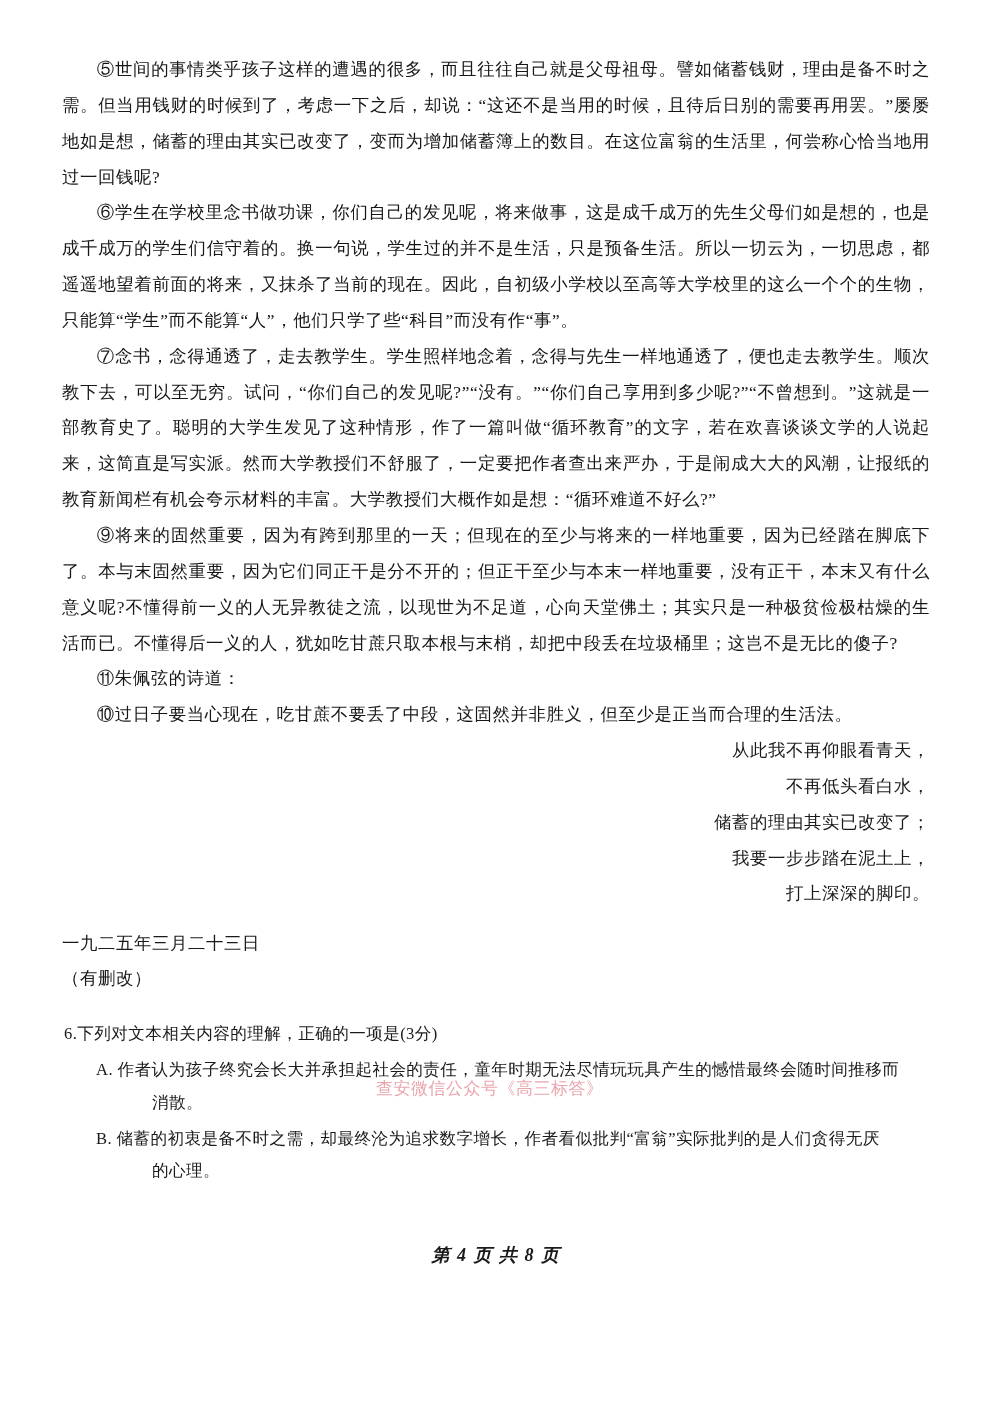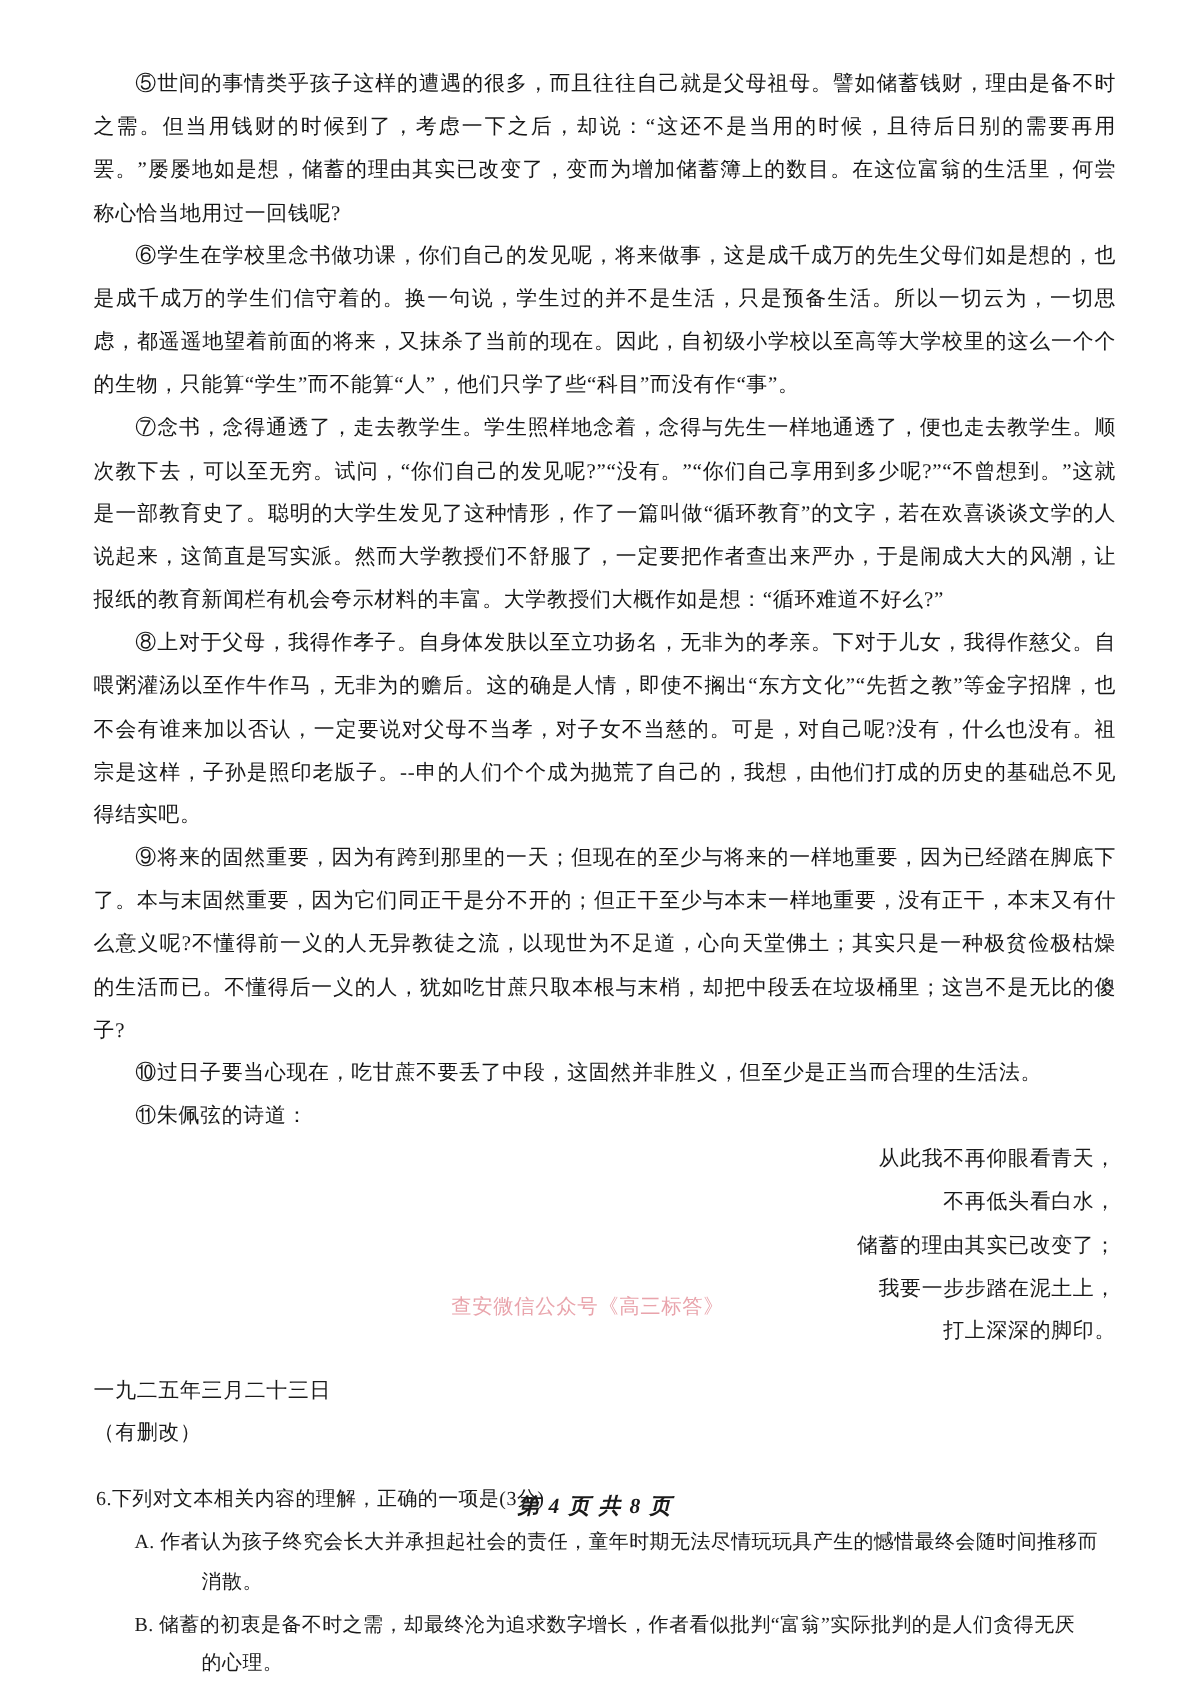--- a/index.html
+++ b/index.html
@@ -13,21 +13,21 @@
     font-family: "Liberation Serif", "DejaVu Serif", serif;
     color: #1a1a1a;
     position: relative;
     overflow: hidden;
   }
   .page {
     width: 992px;
     height: 1355px;
     position: relative;
     box-sizing: border-box;
-    padding: 52px 62px 0 78px;
+    padding: 52px 62px 0 62px;
   }
   .body-text {
     font-size: 17.4px;
     line-height: 2.06;
     text-align: justify;
     text-justify: inter-ideograph;
     letter-spacing: 0.6px;
     color: #171717;
   }
   .para {
@@ -103,24 +103,23 @@
 </style>
 </head>
 <body>
 
 <div class="page">
 
   <div class="body-text">
     <p class="para">⑤世间的事情类乎孩子这样的遭遇的很多，而且往往自己就是父母祖母。譬如储蓄钱财，理由是备不时之需。但当用钱财的时候到了，考虑一下之后，却说：“这还不是当用的时候，且待后日别的需要再用罢。”屡屡地如是想，储蓄的理由其实已改变了，变而为增加储蓄簿上的数目。在这位富翁的生活里，何尝称心恰当地用过一回钱呢?</p>
     <p class="para">⑥学生在学校里念书做功课，你们自己的发见呢，将来做事，这是成千成万的先生父母们如是想的，也是成千成万的学生们信守着的。换一句说，学生过的并不是生活，只是预备生活。所以一切云为，一切思虑，都遥遥地望着前面的将来，又抹杀了当前的现在。因此，自初级小学校以至高等大学校里的这么一个个的生物，只能算“学生”而不能算“人”，他们只学了些“科目”而没有作“事”。</p>
     <p class="para">⑦念书，念得通透了，走去教学生。学生照样地念着，念得与先生一样地通透了，便也走去教学生。顺次教下去，可以至无穷。试问，“你们自己的发见呢?”“没有。”“你们自己享用到多少呢?”“不曾想到。”这就是一部教育史了。聪明的大学生发见了这种情形，作了一篇叫做“循环教育”的文字，若在欢喜谈谈文学的人说起来，这简直是写实派。然而大学教授们不舒服了，一定要把作者查出来严办，于是闹成大大的风潮，让报纸的教育新闻栏有机会夸示材料的丰富。大学教授们大概作如是想：“循环难道不好么?”</p>
-    <p class="para">⑧上对于父母，我得作孝子。自身体发肤以至立功扬名，无非为的孝亲。下对于儿女，我得作慈父。自喂粥灌汤以至作牛作马，无非为的赡后。这的确是人情，即使不搁出“东方文化”“先哲之教”等金字招牌，也不会有谁来加以否认，一定要说对父母不当孝，对子女不当慈的。可是，对自己呢?没有，什么也没有。祖宗是这样，子孙是照印老版子。--申的人们个个成为抛荒了自己的，我想，由他们打成的历史的基础总不见得结实吧。</p>
     <p class="para">⑨将来的固然重要，因为有跨到那里的一天；但现在的至少与将来的一样地重要，因为已经踏在脚底下了。本与末固然重要，因为它们同正干是分不开的；但正干至少与本末一样地重要，没有正干，本末又有什么意义呢?不懂得前一义的人无异教徒之流，以现世为不足道，心向天堂佛土；其实只是一种极贫俭极枯燥的生活而已。不懂得后一义的人，犹如吃甘蔗只取本根与末梢，却把中段丢在垃圾桶里；这岂不是无比的傻子?</p>
+    <p class="para">⑪朱佩弦的诗道：</p>
     <p class="para">⑩过日子要当心现在，吃甘蔗不要丢了中段，这固然并非胜义，但至少是正当而合理的生活法。</p>
-    <p class="para">⑪朱佩弦的诗道：</p>
   </div>
 
   <div class="poem">
     <div>从此我不再仰眼看青天，</div>
     <div>不再低头看白水，</div>
     <div>储蓄的理由其实已改变了；</div>
     <div>我要一步步踏在泥土上，</div>
     <div>打上深深的脚印。</div>
   </div>
 

